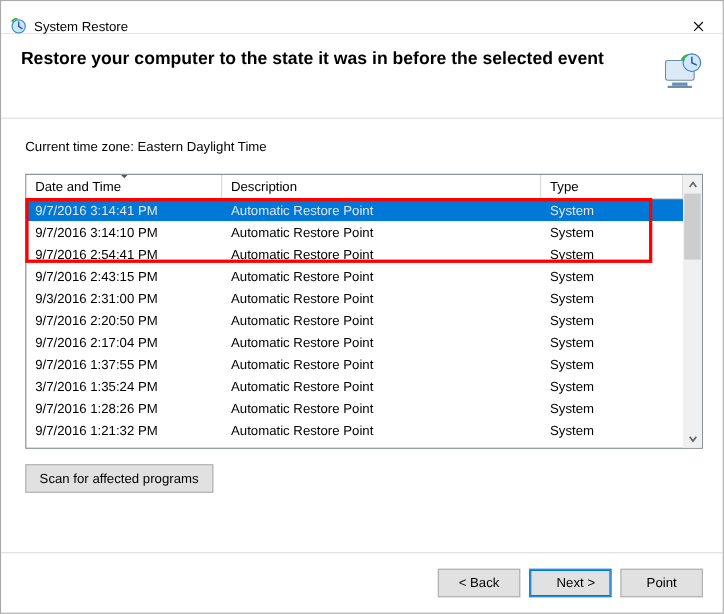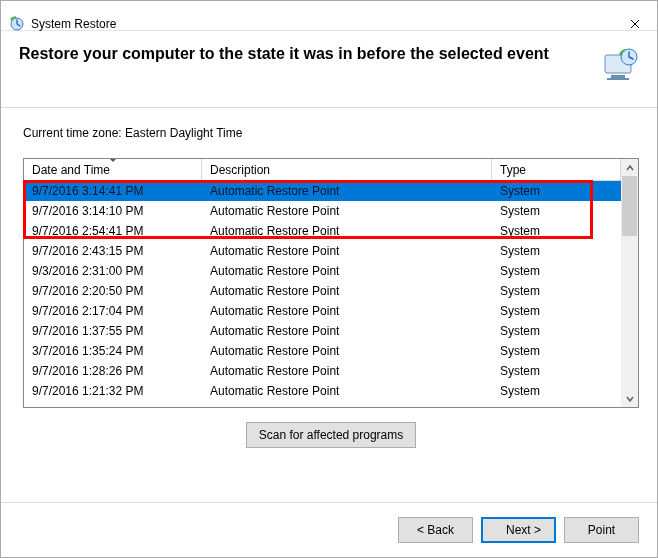--- a/index.html
+++ b/index.html
@@ -84,21 +84,21 @@
     position: absolute;
     top: -1px;
     left: 50%;
     margin-left: -4px;
     border-left: 4px solid transparent;
     border-right: 4px solid transparent;
     border-top: 4px solid #555;
   }
   .tbody { flex: 1; overflow: hidden; }
   .tr { display: flex; height: 20px; align-items: center; }
-  .tr.selected { background: #0078d7; color: #0f172a; }
+  .tr.selected { background: #0078d7; color: #e5e5e5; }
   .td { padding: 2px 8px; white-space: nowrap; overflow: hidden; }
   .col-dt { width: 178px; }
   .col-desc { width: 290px; }
   .col-type { flex: 1; }
   .vscroll {
     width: 17px;
     background: #f0f0f0;
     display: flex;
     flex-direction: column;
   }
@@ -107,21 +107,21 @@
     display: flex; align-items: center; justify-content: center;
     cursor: pointer;
   }
   .vscroll .track { flex: 1; position: relative; }
   .vscroll .thumb {
     position: absolute; left: 1px; right: 1px; top: 0; height: 60px;
     background: #cdcdcd;
   }
   .scan-row {
     display: flex;
-    justify-content: center;
+    justify-content: flex-start;
     margin-top: 14px;
   }
   .btn {
     background: #e1e1e1;
     border: 1px solid #adadad;
     padding: 5px 14px;
     font-family: inherit;
     font-size: 12px;
     cursor: pointer;
     min-width: 75px;

